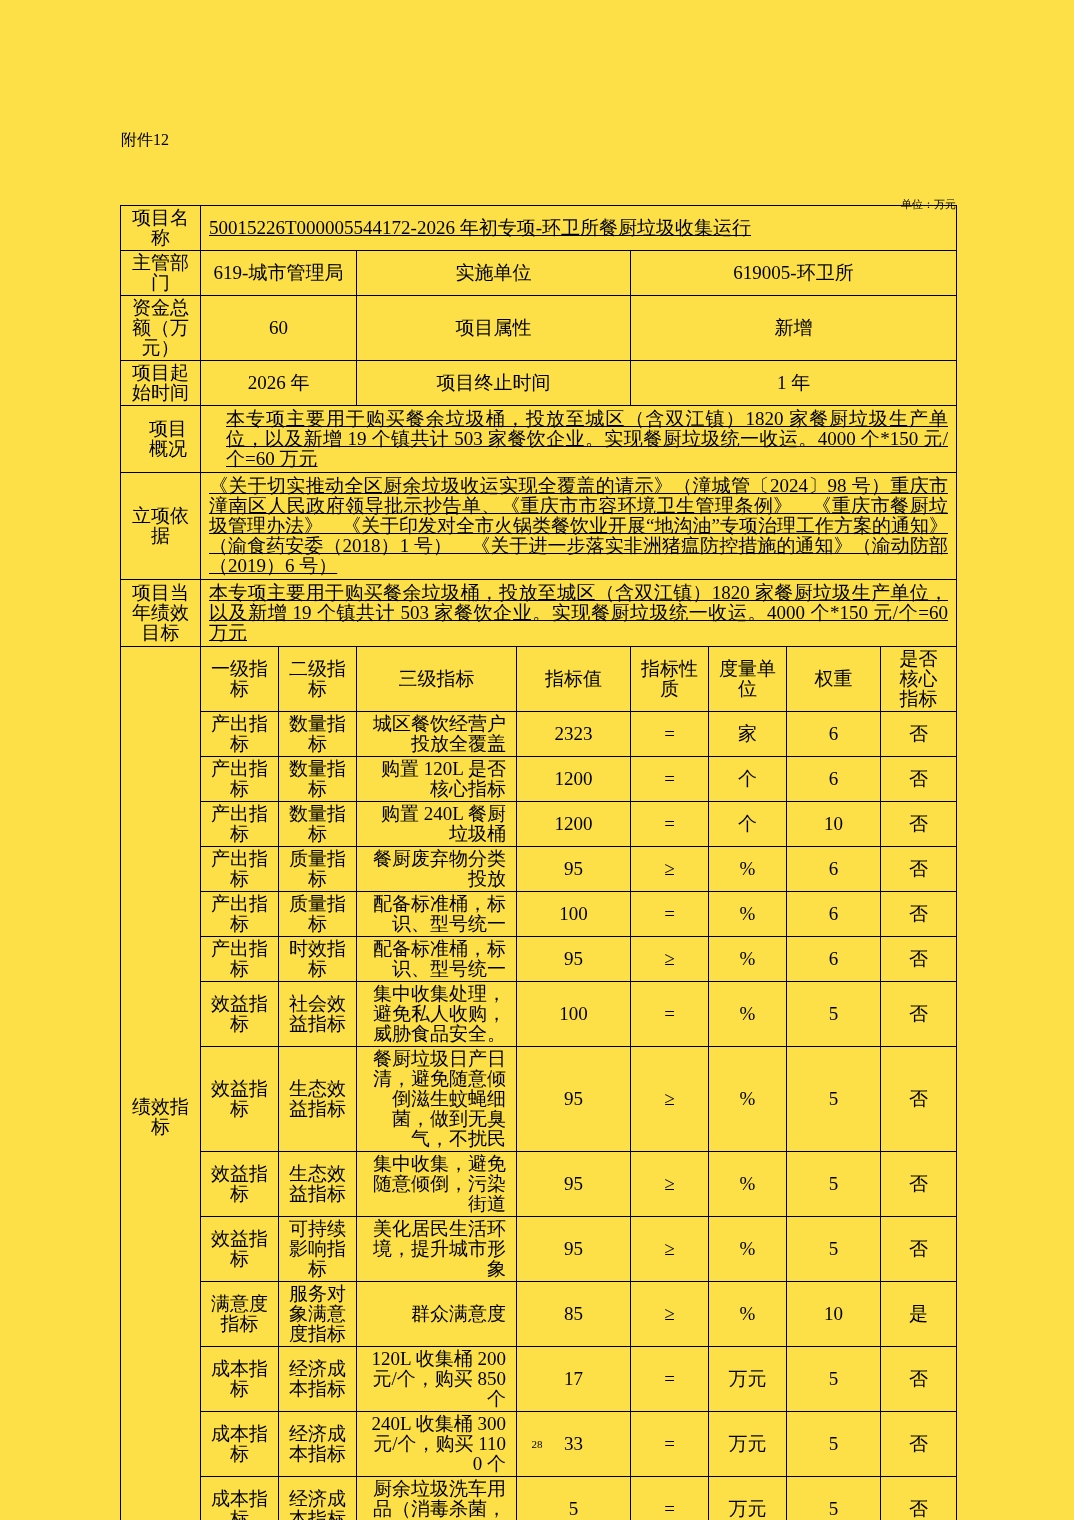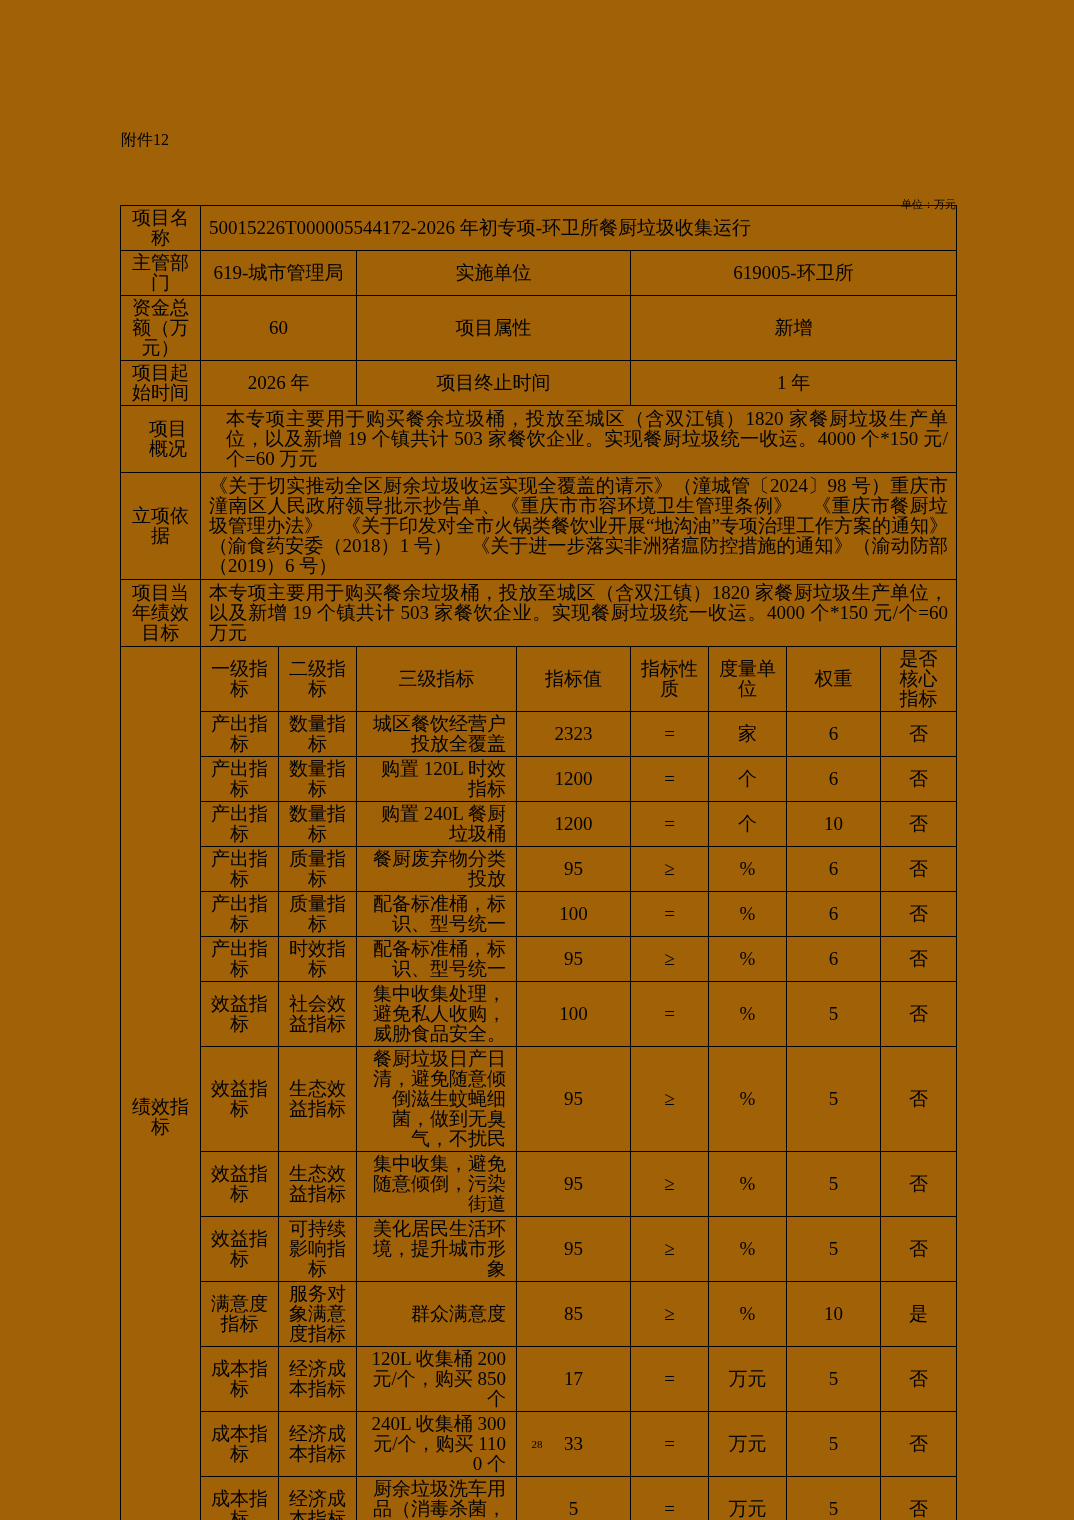--- a/index.html
+++ b/index.html
@@ -1,26 +1,26 @@
 <!DOCTYPE html>
 <html><head>
 <meta charset="utf-8">
 <style>
   * { box-sizing: border-box; }
   html, body { margin: 0; padding: 0; background: #ffffff; }
   body { width: 1074px; height: 1520px; font-family: "Liberation Serif", serif; color: #000; }
-  .page { position: relative; width: 1074px; height: 1520px; background: #a16207; overflow: hidden; }
+  .page { position: relative; width: 1074px; height: 1520px; background: #fde047; overflow: hidden; }
 
   .attachment { position: absolute; top: 130px; left: 121px; font-size: 16px; }
   .title { position: absolute; top: 158px; left: 0; width: 100%; text-align: center; font-size: 28px; font-weight: bold; letter-spacing: 1px; }
   .unit-note { position: absolute; top: 197px; right: 118px; font-size: 11px; }
 
   table.form { position: absolute; top: 205px; left: 120px; width: 836px; border-collapse: collapse; table-layout: fixed; font-size: 19px; }
   td { border: 1px solid #000; padding: 2px 10px; vertical-align: middle; text-align: center; word-break: break-all; line-height: 20px; }
-  td.txt { text-align: justify; text-align-last: left; padding: 3px 8px; }
+  td.txt { text-align: justify; text-align-last: left; padding: 3px 8px; text-decoration: underline; }
   td.lv3 { text-align: right; padding: 2px 10px; }
 
   tr.h40 td { height: 40px; }
   tr.h44 td { height: 44px; }
   tr.h48 td { height: 48px; padding-left: 25px; }
   tr.h64 td { height: 64px; }
   tr.h84 td { height: 84px; }
   tr.ind td { height: 40px; }
   tr.last td { height: 30px; }
 
@@ -108,21 +108,21 @@
         <td>2323</td>
         <td>=</td>
         <td>家</td>
         <td>6</td>
         <td>否</td>
       </tr>
 
       <tr class="ind">
         <td>产出指标</td>
         <td>数量指标</td>
-        <td class="lv3">购置 120L 时效指标</td>
+        <td class="lv3">购置 120L 是否核心指标</td>
         <td>1200</td>
         <td>=</td>
         <td>个</td>
         <td>6</td>
         <td>否</td>
       </tr>
 
       <tr class="ind">
         <td>产出指标</td>
         <td>数量指标</td>

